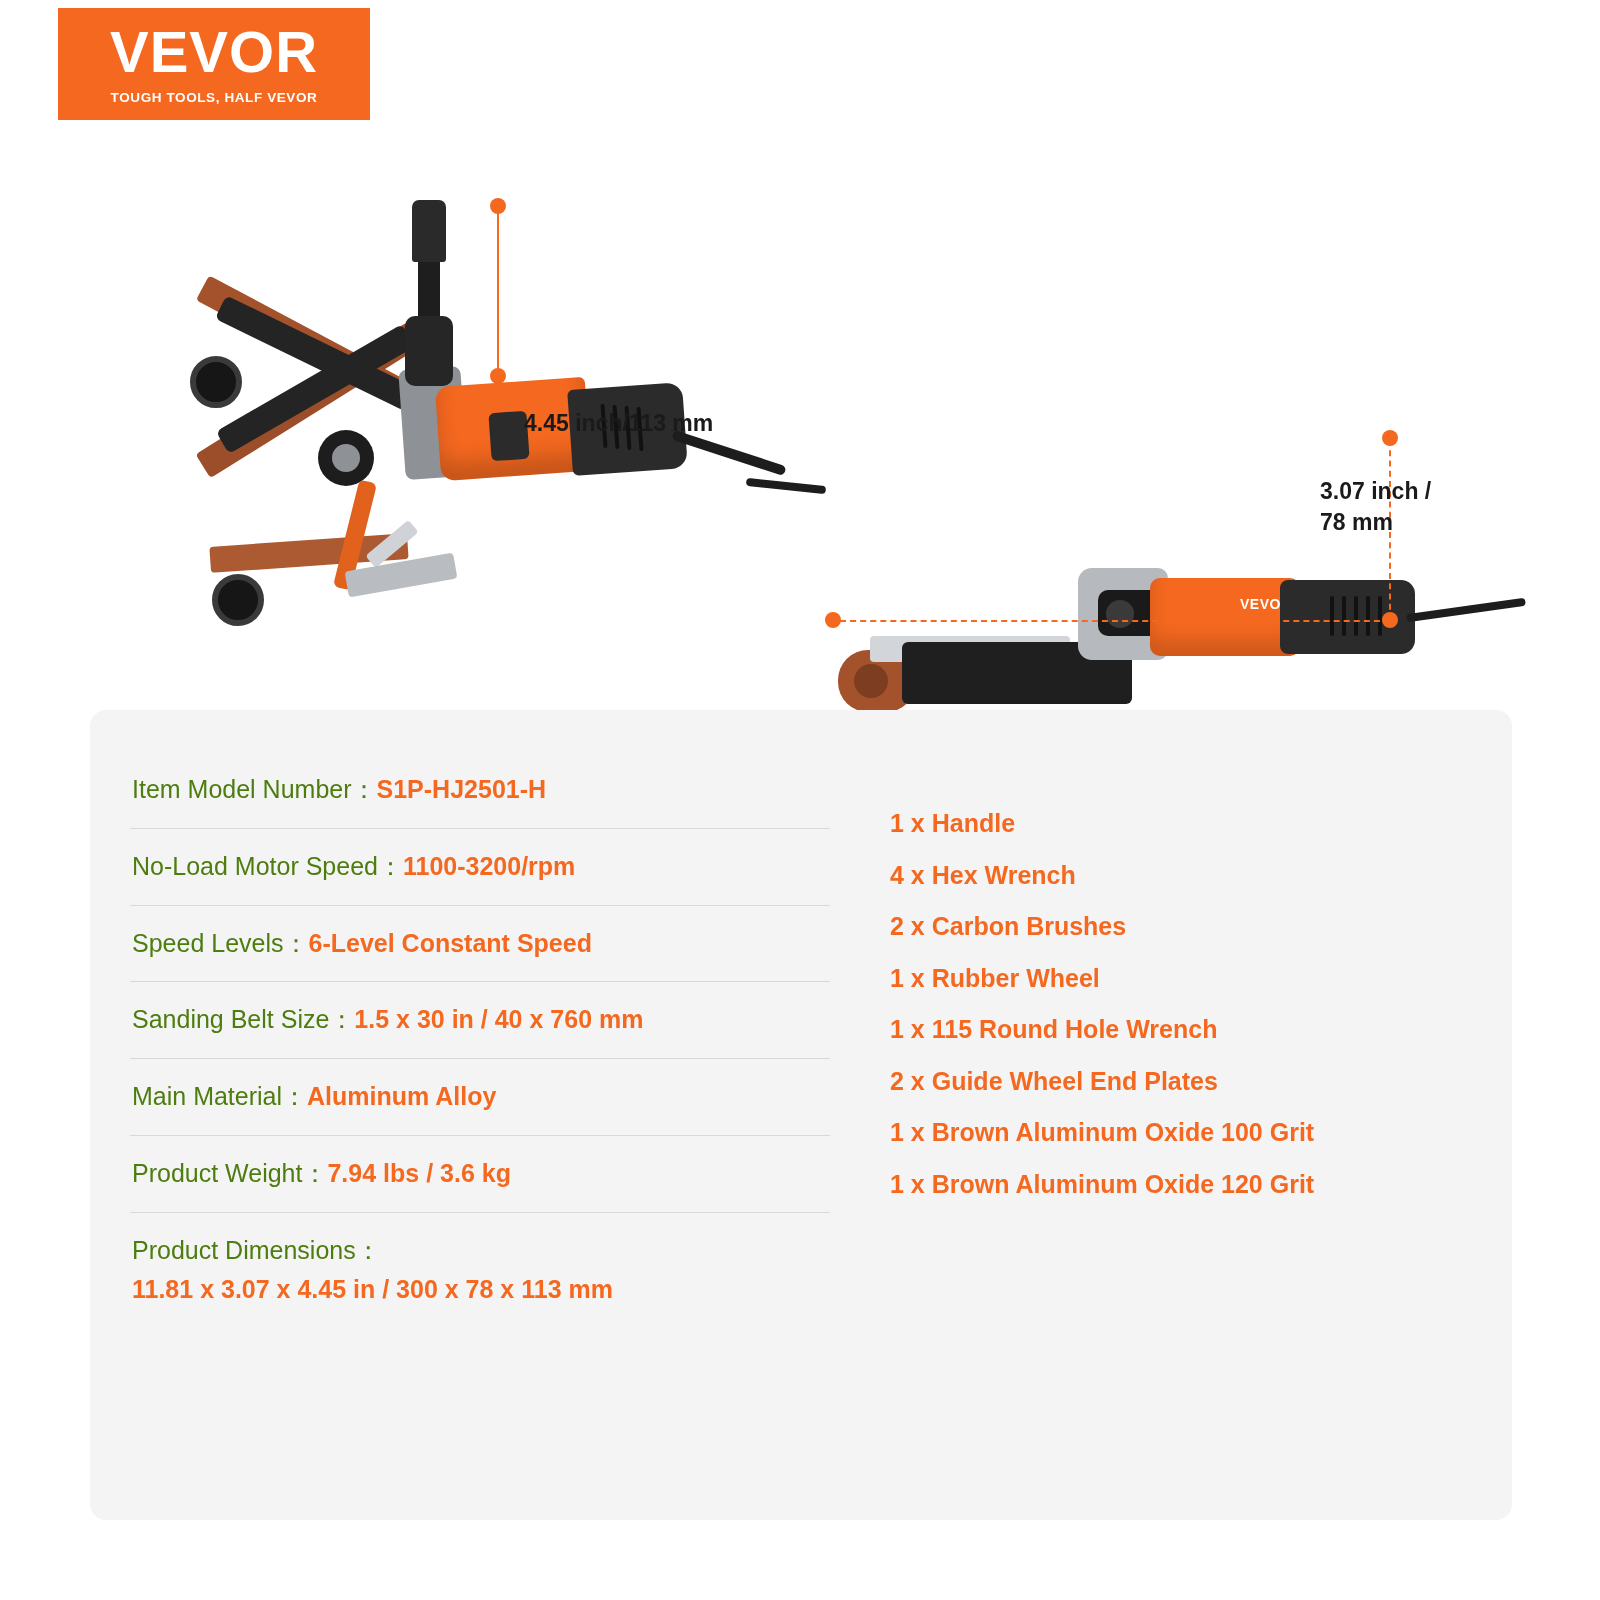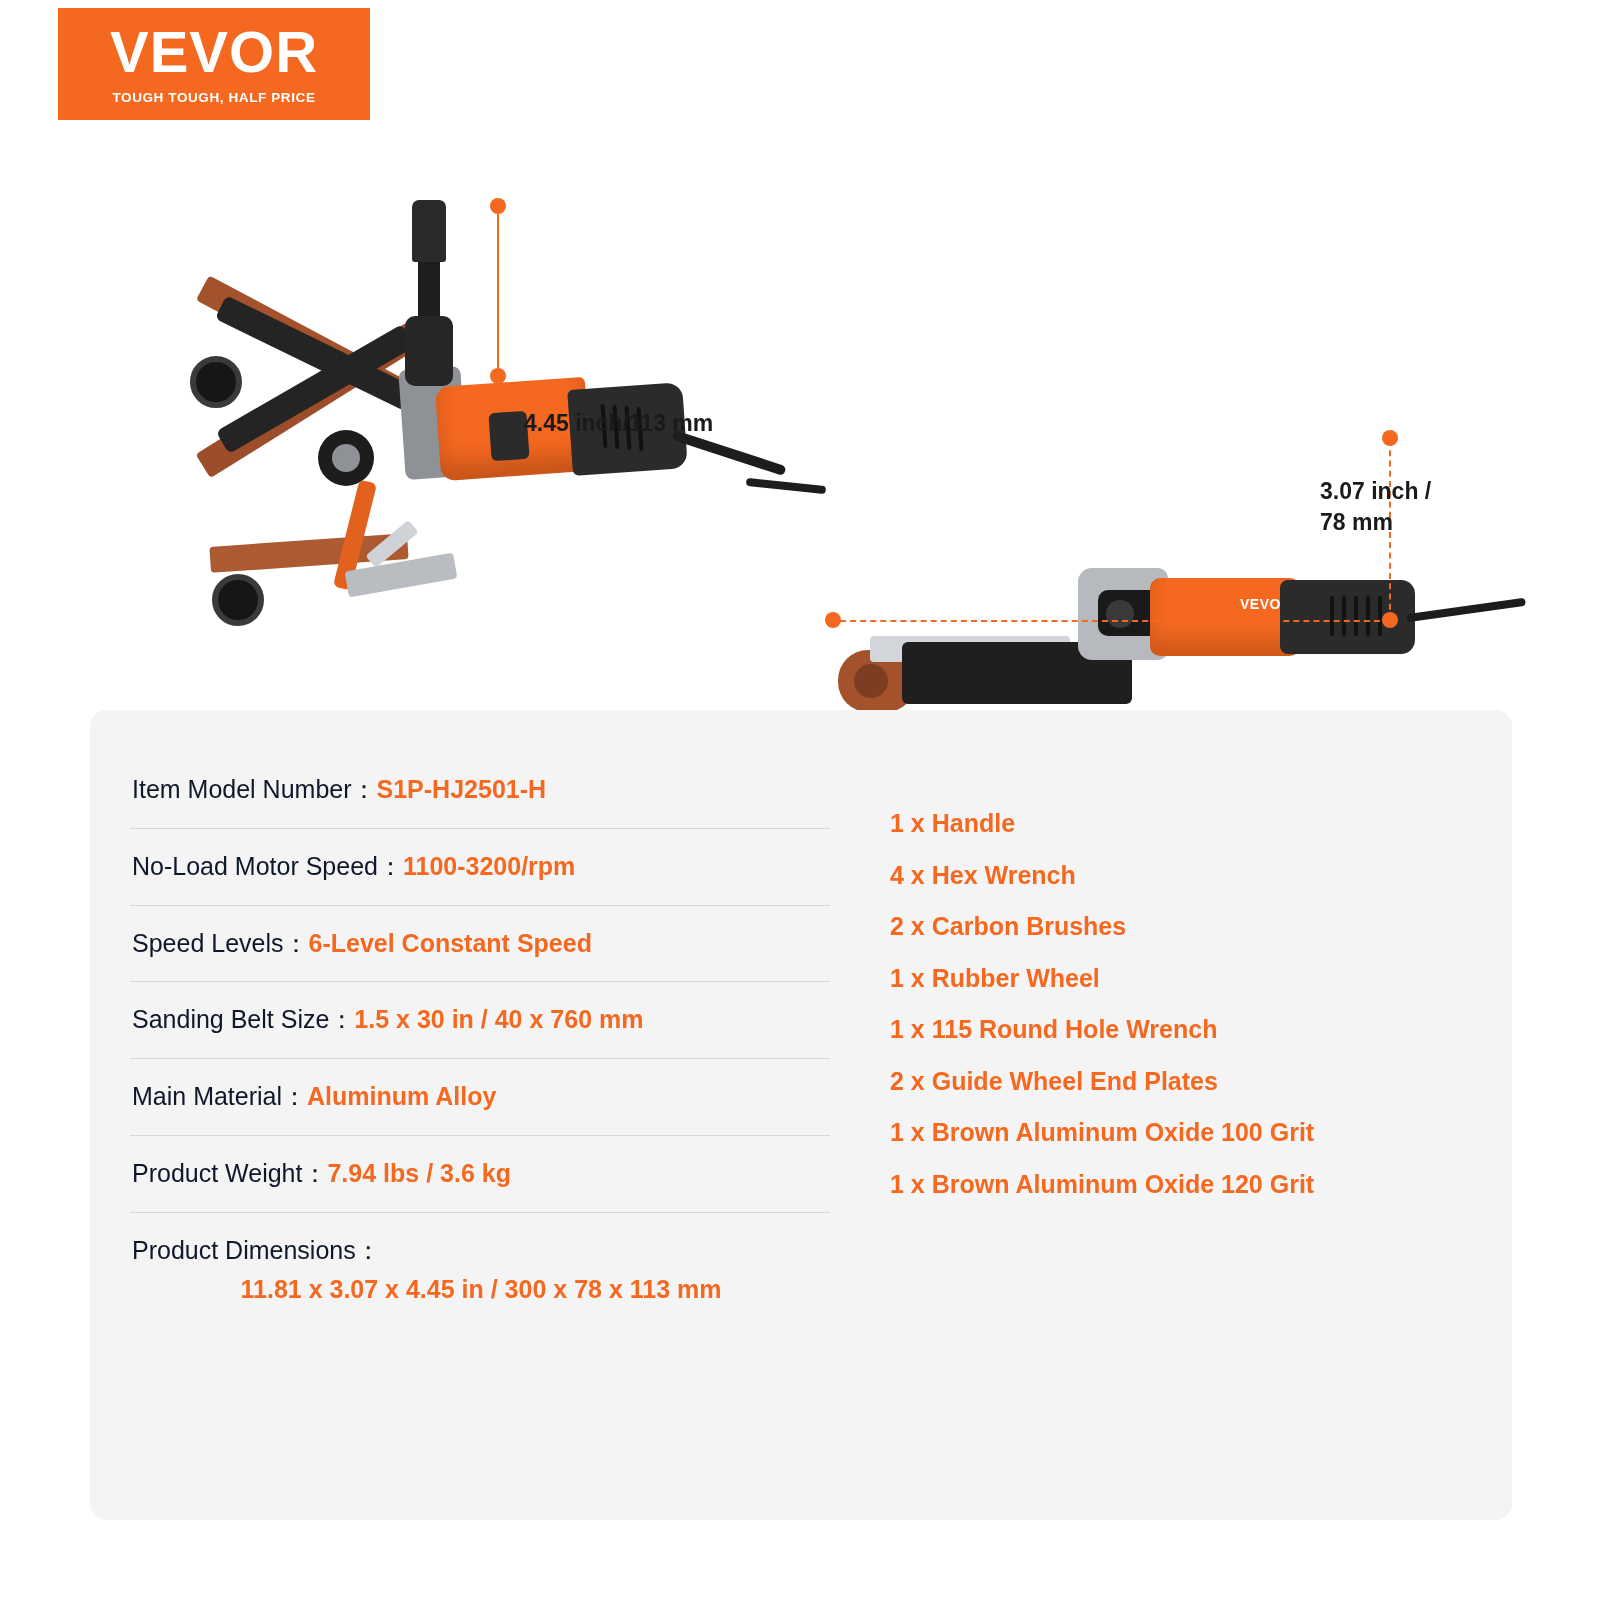--- a/index.html
+++ b/index.html
@@ -277,22 +277,22 @@
     width: 700px;
   }
   .spec-row {
     padding: 21px 0 21px 2px;
     border-bottom: 1px solid #d8d8d8;
     font-size: 25px;
     color: #1a1a1a;
     line-height: 1.35;
   }
   .spec-row:last-child { border-bottom: none; }
-  .spec-label { color: #0f172a; }
-  .spec-value { color: #f4681f; font-weight: bold; text-align: center; }
+  .spec-label { color: #4d7c0f; }
+  .spec-value { color: #f4681f; font-weight: bold; }
   .spec-row.stacked .spec-value { display: block; margin-top: 6px; }
 
   .acc-col {
     position: absolute;
     left: 800px;
     top: 100px;
     width: 580px;
   }
   .acc-title {
     font-size: 25px;
@@ -305,21 +305,21 @@
     font-weight: bold;
     margin-bottom: 24px;
     line-height: 1.1;
   }
 </style>
 </head>
 <body>
 
 <div class="logo-box">
   <div class="logo-word">VEVOR</div>
-  <div class="logo-tag">TOUGH TOUGH, HALF PRICE</div>
+  <div class="logo-tag">TOUGH TOOLS, HALF VEVOR</div>
 </div>
 
 <div class="hero">
 
   <div class="tool" id="tool-left">
     <div class="l-belt-a"></div>
     <div class="l-belt-b"></div>
     <div class="l-belt-c"></div>
     <div class="l-armA"></div>
     <div class="l-armB"></div>

